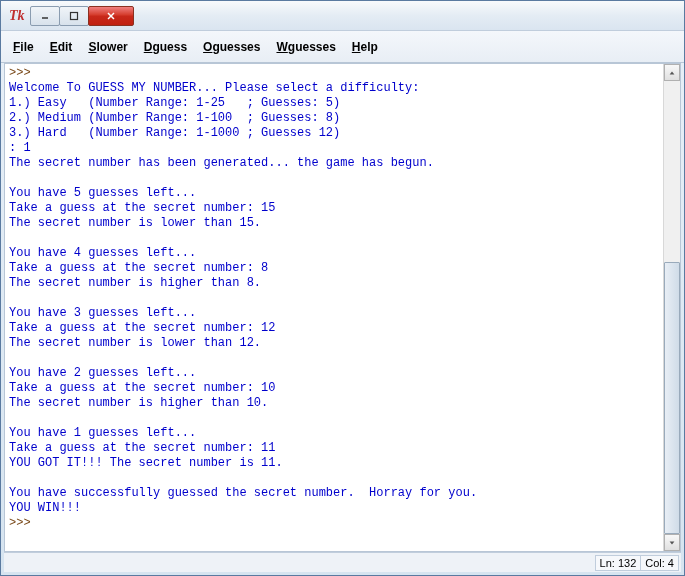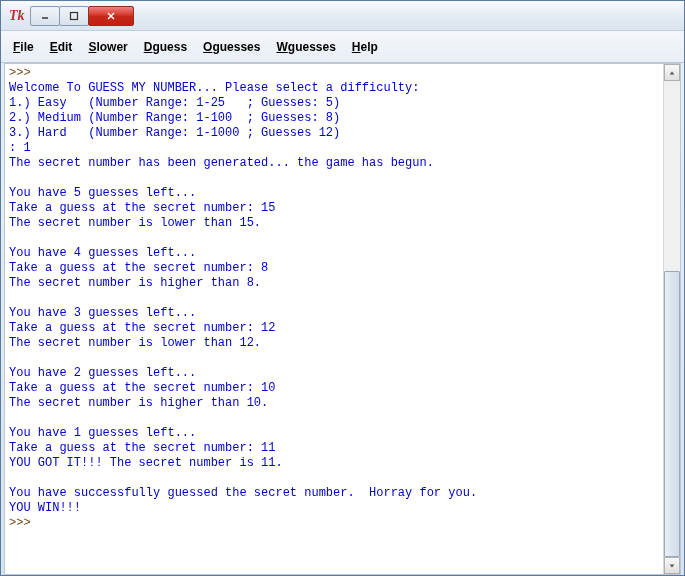--- a/index.html
+++ b/index.html
@@ -186,14 +186,18 @@
         <div class="sb-thumb"></div>
       </div>
       <div class="sb-btn">
         <svg viewBox="0 0 10 10" width="8" height="8">
             <polygon points="2,3 8,3 5,7" fill="#555"></polygon>
           </svg>
       </div>
     </div>
   </div>
 
+  <div class="statusbar">
+    <div class="status-cell">Ln: 132</div>
+    <div class="status-cell">Col: 4</div>
+  </div>
 
 </div>
 
 </body></html>

